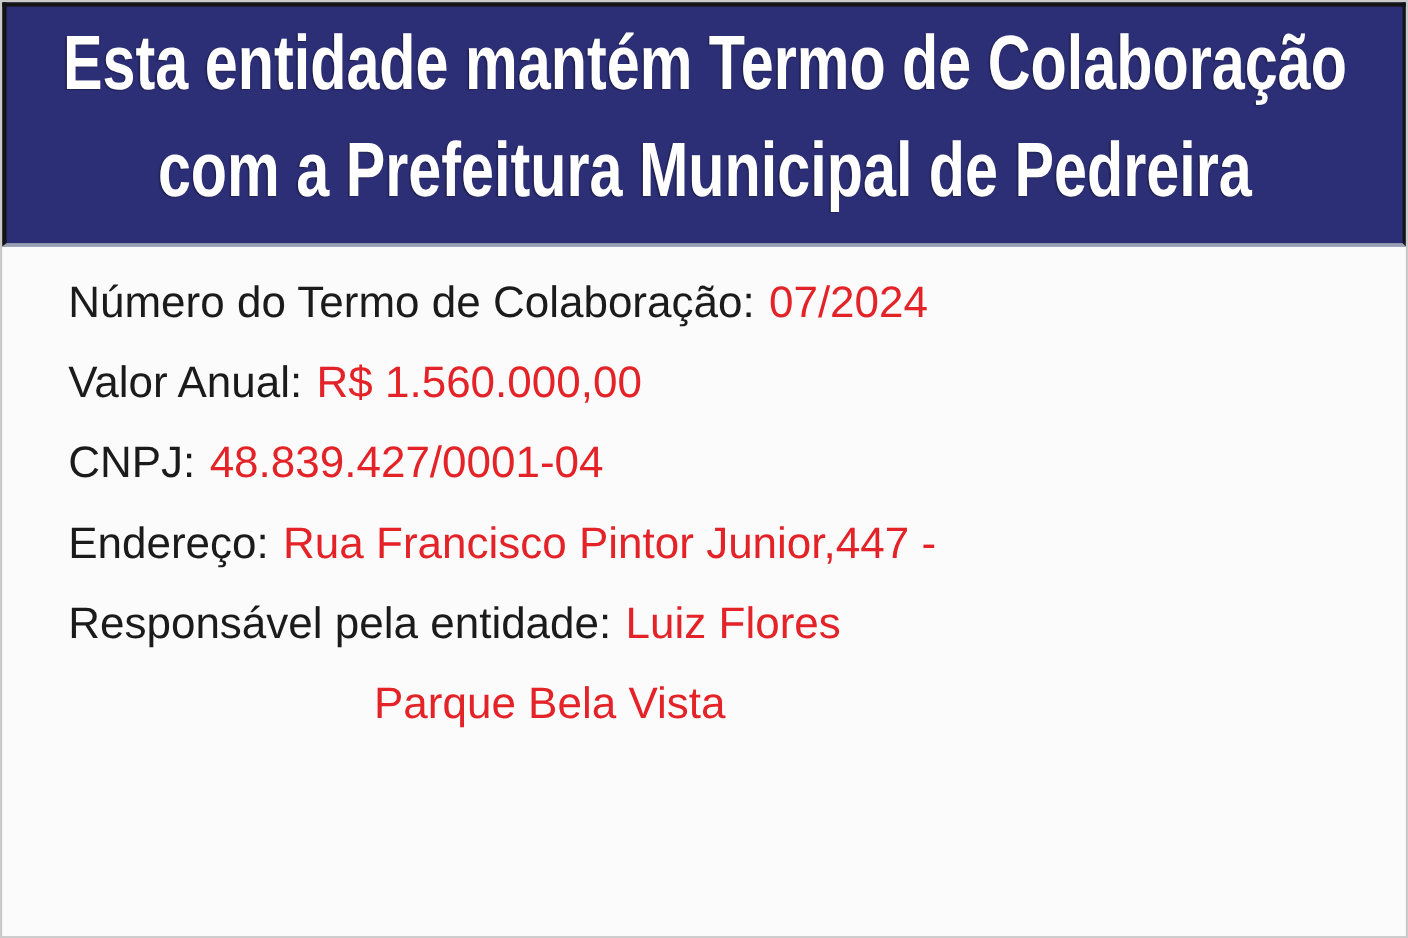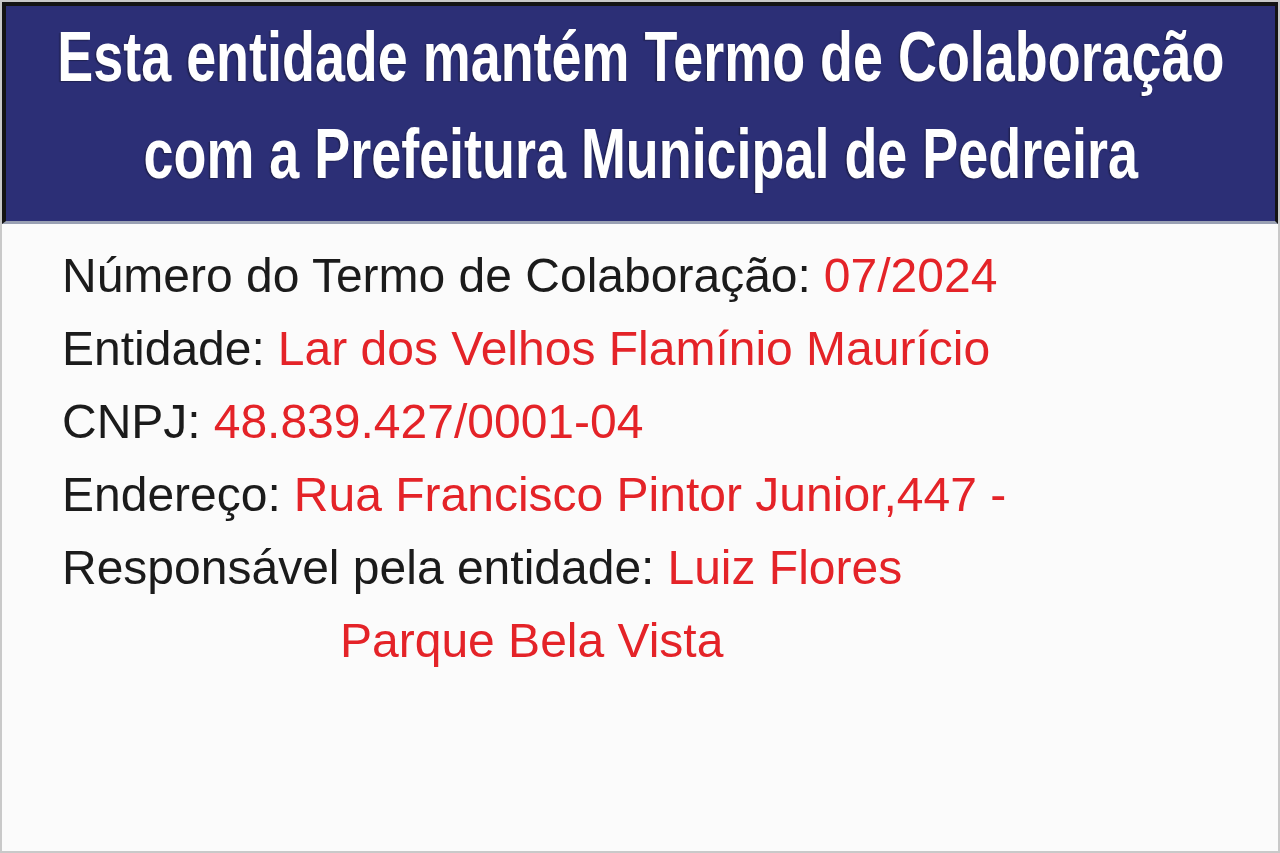--- a/index.html
+++ b/index.html
@@ -42,21 +42,21 @@
     letter-spacing: 0px;
     transform: scaleX(0.77);
     transform-origin: 50% 50%;
     text-shadow: -2px 1px 1px rgba(20, 20, 40, 0.45);
   }
   .info-block {
     box-sizing: border-box;
     padding: 15px 40px 0 60px;
   }
   .info-row {
-    font-size: 48px;
+    font-size: 40px;
     line-height: 73px;
     white-space: nowrap;
     color: var(--label-color, #1b1b1b);
   }
   .row-label {
     color: var(--label-color, #1b1b1b);
   }
   .row-value {
     color: var(--value-color, #E42328);
     margin-left: 13px;
@@ -75,25 +75,25 @@
     <span class="header-line">Esta entidade mantém Termo de Colaboração</span>
     <span class="header-line">com a Prefeitura Municipal de Pedreira</span>
   </div>
 
   <div class="info-block">
 
     <div class="info-row">
       <span class="row-label">Número do Termo de Colaboração:</span><span class="row-value">07/2024</span>
     </div>
 
+    <div class="info-row">
+      <span class="row-label">Valor Anual:</span><span class="row-value">R$ 1.560.000,00</span>
+    </div>
 
 
-    <div class="info-row">
-      <span class="row-label">Entidade:</span><span class="row-value">Lar dos Velhos Flamínio Maurício</span>
-    </div>
 
     <div class="info-row">
       <span class="row-label">CNPJ:</span><span class="row-value">48.839.427/0001-04</span>
     </div>
 
     <div class="info-row">
       <span class="row-label">Endereço:</span><span class="row-value">Rua Francisco Pintor Junior,447 -</span>
     </div>
 
     <div class="info-row">

